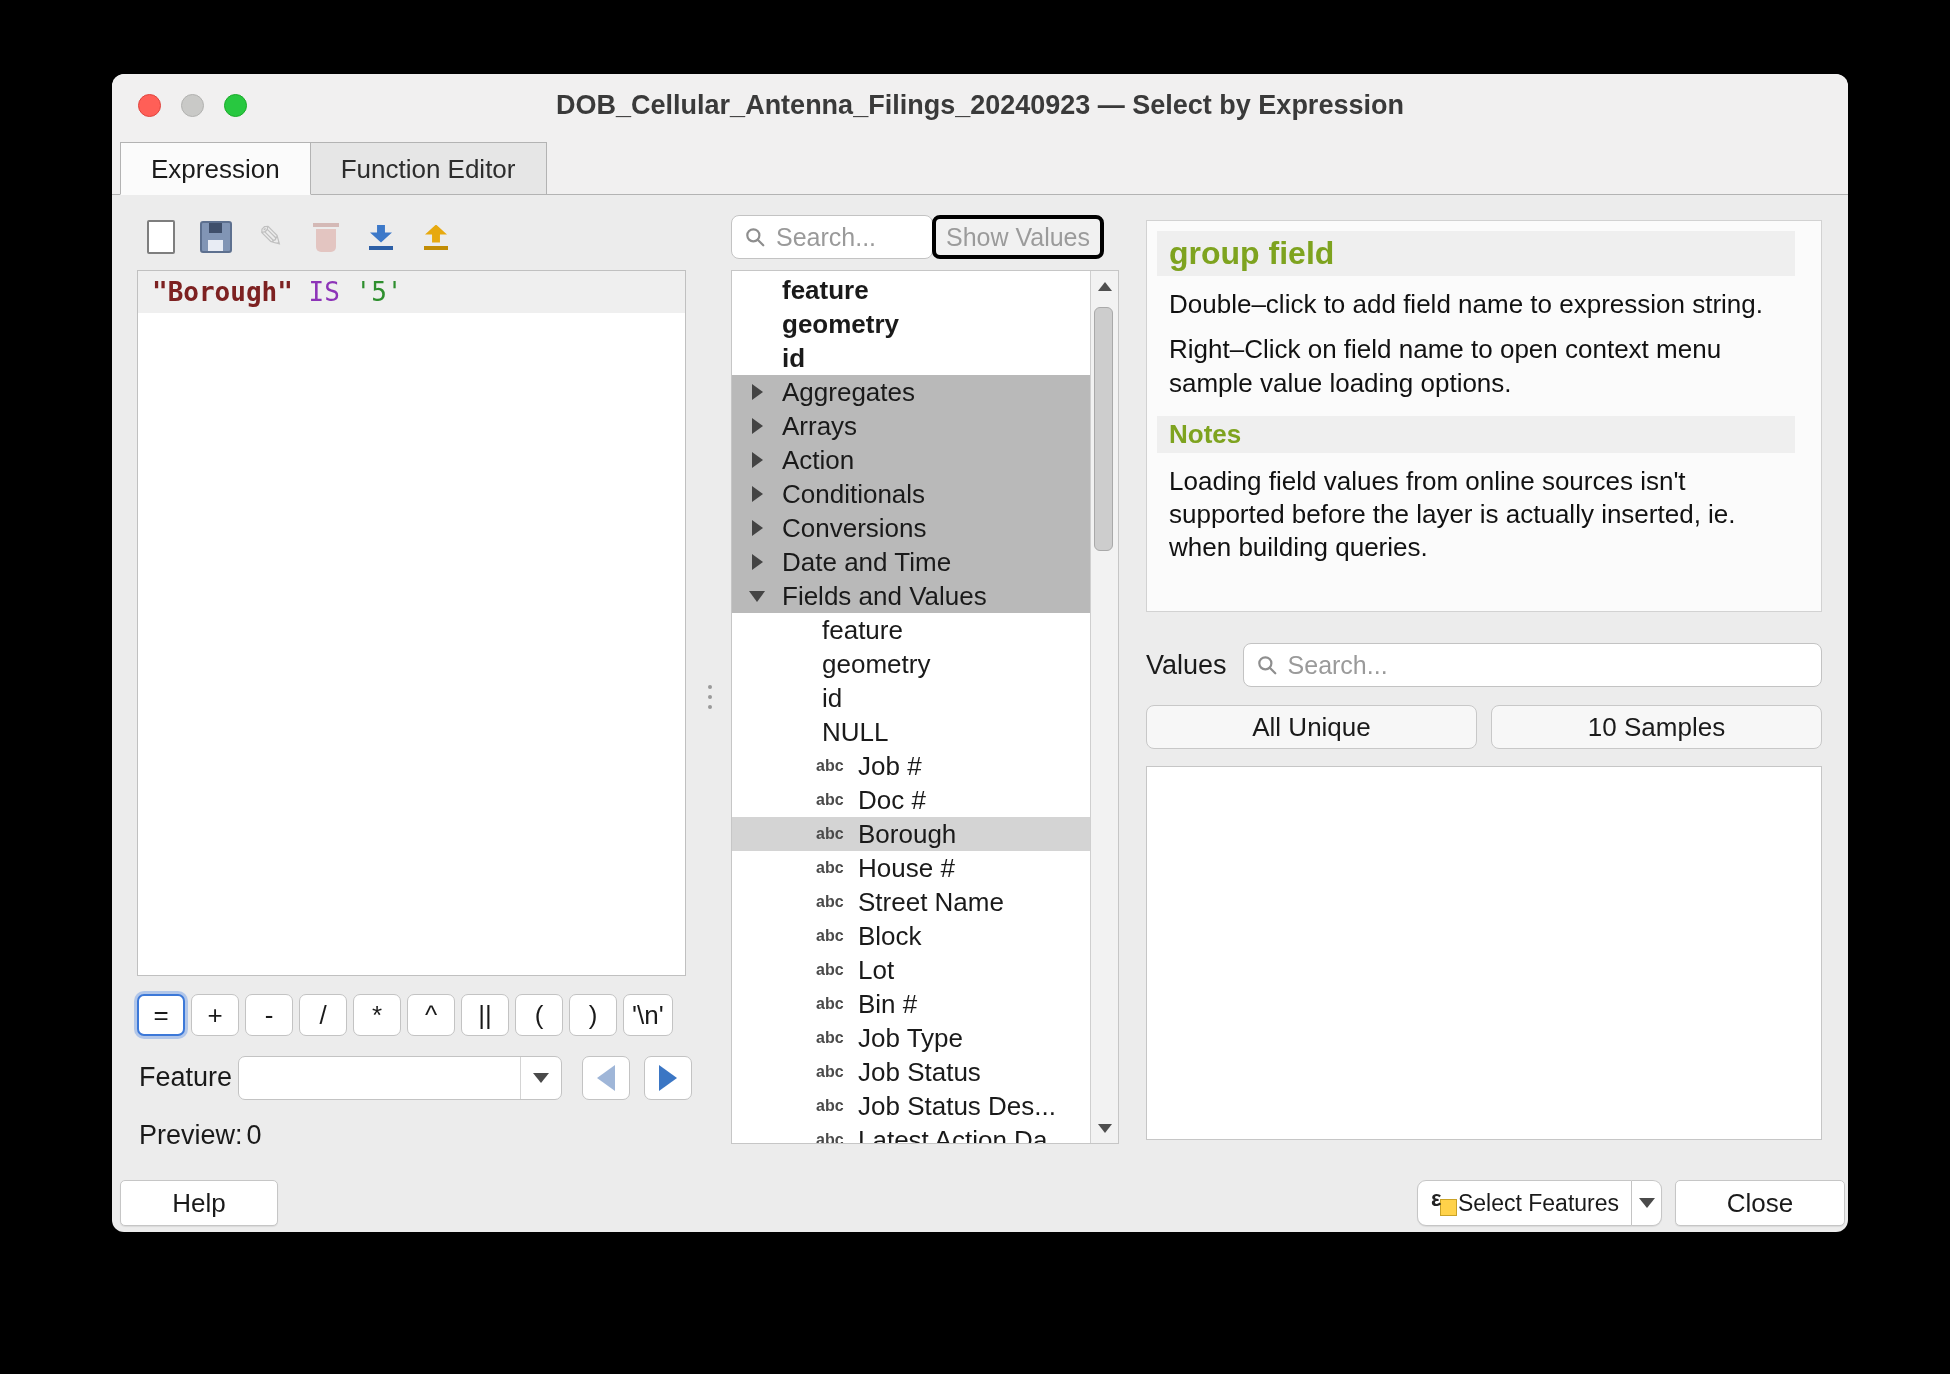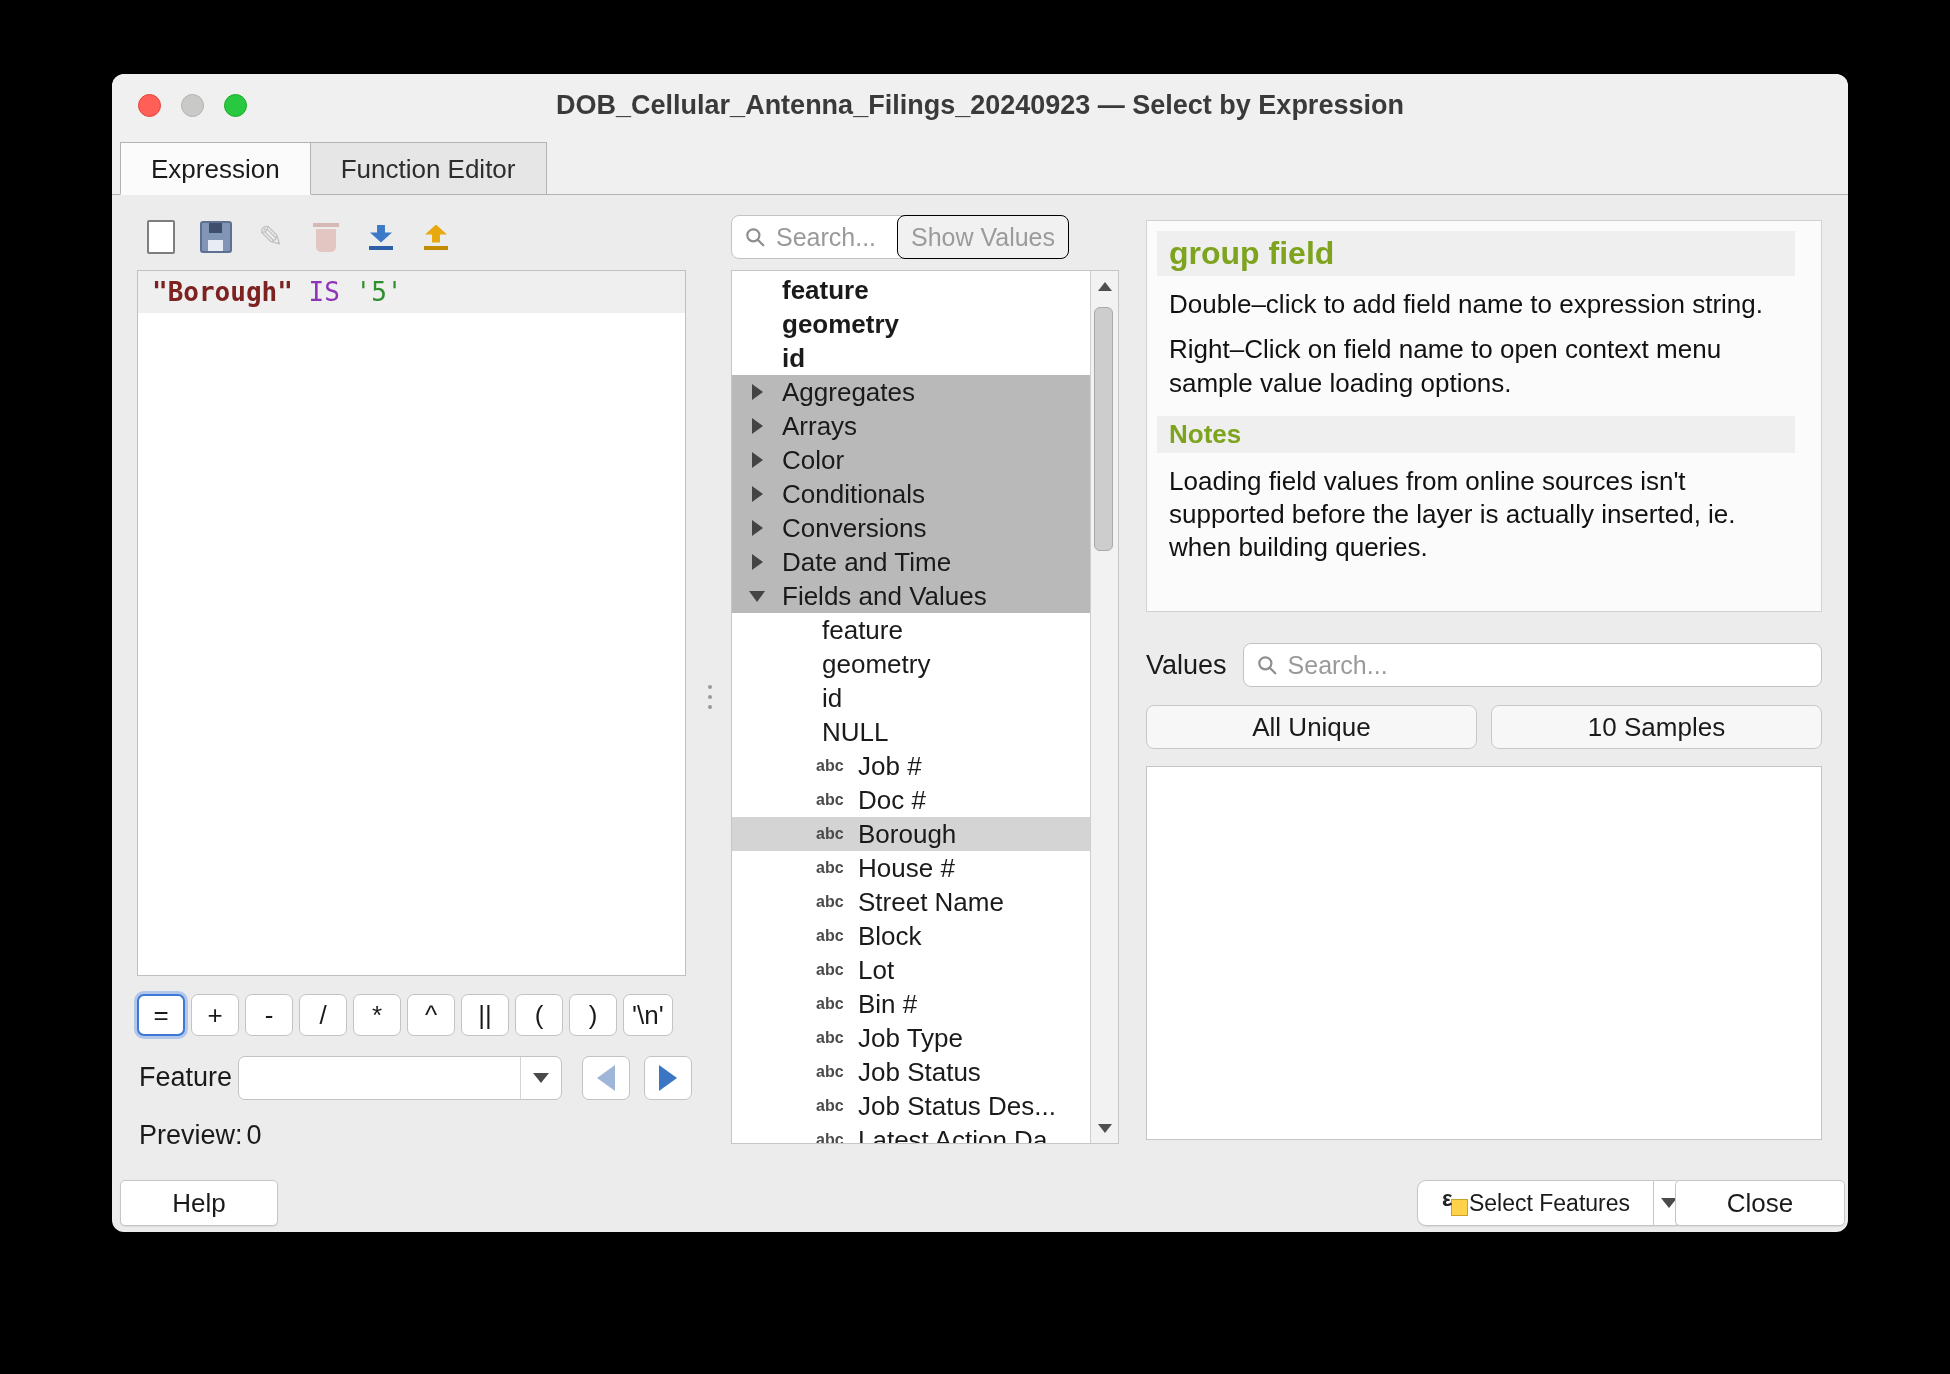--- a/index.html
+++ b/index.html
@@ -76,22 +76,22 @@
              border-left:18px solid #3b76c4;}
   .preview-row{position:absolute;left:27px;top:1046px;font-size:27px;display:flex;gap:4px;}
 
   
   .search-box{display:flex;align-items:center;gap:8px;background:#fff;border:1px solid #c3c3c3;
               border-radius:8px;padding:0 12px;box-sizing:border-box;}
   .search-box input{flex:1;border:none;outline:none;background:transparent;font-size:25px;
                     font-family:inherit;min-width:0;}
   .search-box input::placeholder{color:#9a9a9a;}
   .fn-search{position:absolute;left:619px;top:141px;width:202px;height:44px;}
-  .show-values{position:absolute;left:785px;top:141px;width:172px;height:44px;background:#f1f1f1;
-               border:1px solid #000000;border-radius:8px;font-size:25px;color:#9b9b9b;font-family:inherit;}
+  .show-values{position:absolute;left:820px;top:141px;width:172px;height:44px;background:#f1f1f1;
+               border:4px solid #000000;border-radius:8px;font-size:25px;color:#9b9b9b;font-family:inherit;}
 
   .tree-wrap{position:absolute;left:619px;top:196px;width:388px;height:874px;background:#fff;
              border:1px solid #c6c6c6;box-sizing:border-box;overflow:hidden;}
   .tree{position:absolute;left:0;top:2px;right:27px;bottom:0;overflow:hidden;}
   .tree-row{display:flex;align-items:center;height:34px;font-size:26px;}
   .tree-row.top{padding-left:50px;font-weight:700;}
   .tree-row.group{background:var(--group-row-bg,#b9b9b9);padding-left:17px;}
   .tree-row.child{padding-left:90px;}
   .tree-row.field{padding-left:84px;}
   .tree-row.selected{background:var(--selected-row-bg,#d4d4d4);}
@@ -128,21 +128,21 @@
           font-size:26px;font-family:inherit;color:#1a1a1a;}
   .values-list{position:absolute;left:1034px;top:692px;width:676px;height:374px;background:#fff;
                border:1px solid #c6c6c6;box-sizing:border-box;}
 
   
   .btn{background:#fff;border:1px solid #c6c6c6;border-radius:5px;font-size:26px;font-family:inherit;
        color:#1a1a1a;height:46px;box-shadow:0 1px 1px rgba(0,0,0,.08);}
   .help-btn{position:absolute;left:8px;top:1106px;width:158px;}
   .close-btn{position:absolute;left:1563px;top:1106px;width:170px;}
   .sf-group{position:absolute;left:1305px;top:1106px;display:flex;}
-  .sf-btn{width:237px;height:46px;border-radius:9px 0 0 9px;display:flex;align-items:center;
+  .sf-btn{width:215px;height:46px;border-radius:9px 0 0 9px;display:flex;align-items:center;
           justify-content:center;gap:0;font-size:23px;}
   .sf-arrow{width:30px;height:46px;border-radius:0 9px 9px 0;border-left:none;display:flex;
             align-items:center;justify-content:center;}
   .sf-icon{position:relative;width:28px;height:28px;flex:0 0 28px;}
   .sf-icon::after{content:'';position:absolute;right:1px;bottom:1px;width:15px;height:15px;
                   background:#ffd24a;border:1px solid #c9a227;}
   .sf-icon::before{content:'\03B5';position:absolute;left:1px;top:-3px;font-size:22px;font-weight:700;
                    color:#222;z-index:2;}
   .splitter{position:absolute;left:594px;top:600px;width:8px;height:46px;display:flex;flex-direction:column;
             align-items:center;justify-content:center;gap:6px;}
@@ -255,21 +255,21 @@
           <div class="tree-row group">
             <span class="expander closed"></span>
             <span class="lab">Aggregates</span>
           </div>
           <div class="tree-row group">
             <span class="expander closed"></span>
             <span class="lab">Arrays</span>
           </div>
           <div class="tree-row group">
             <span class="expander closed"></span>
-            <span class="lab">Color</span>
+            <span class="lab">Action</span>
           </div>
           <div class="tree-row group">
             <span class="expander closed"></span>
             <span class="lab">Conditionals</span>
           </div>
           <div class="tree-row group">
             <span class="expander closed"></span>
             <span class="lab">Conversions</span>
           </div>
           <div class="tree-row group">

